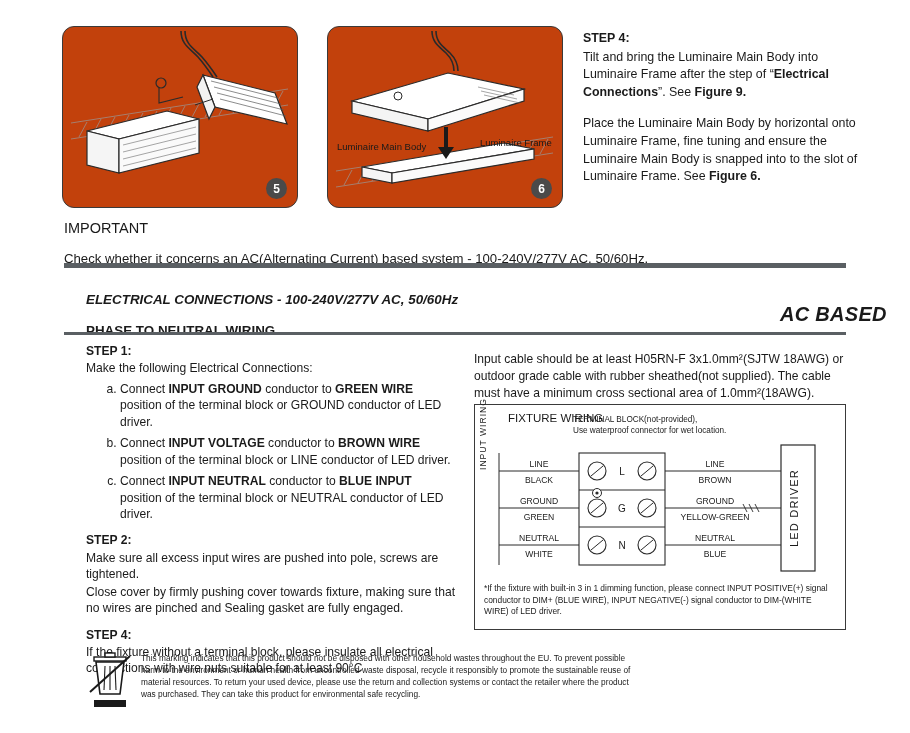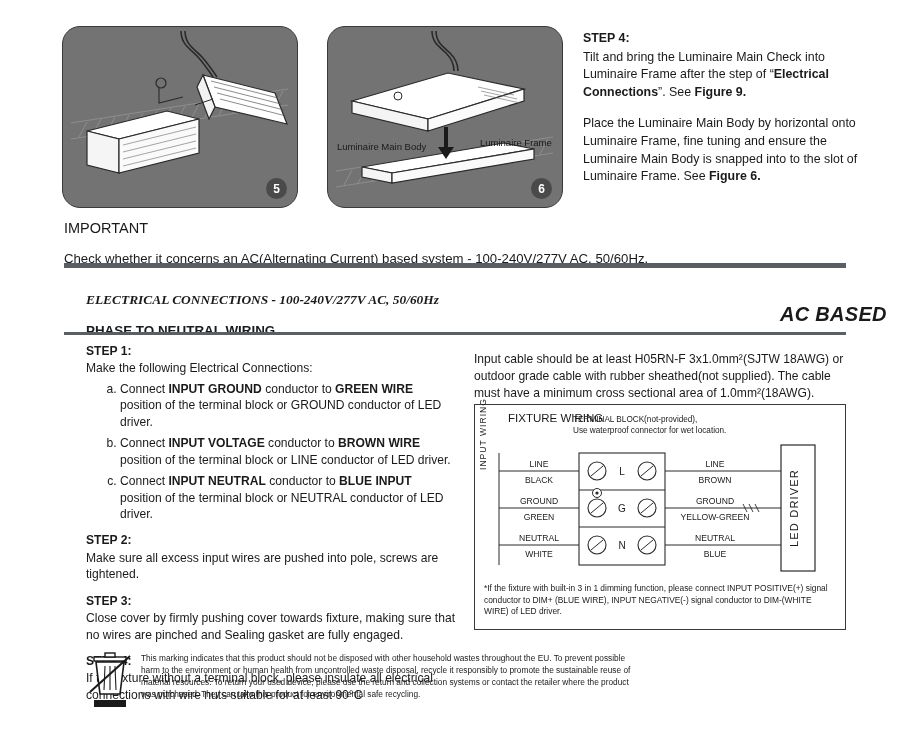--- a/index.html
+++ b/index.html
@@ -18,22 +18,22 @@
   .page {
     position: relative;
     width: 910px;
     height: 733px;
   }
 
   
   .fig-box {
     position: absolute;
     border: 1.5px solid #3a3a3a;
-    border-radius: 18px;
-    background: #737373;
+    border-radius: 12px;
+    background: #c2410c;
     box-sizing: border-box;
   }
   #fig5 { left: 62px; top: 26px; width: 236px; height: 182px; }
   #fig6 { left: 327px; top: 26px; width: 236px; height: 182px; }
 
   .fig-badge {
     position: absolute;
     right: 10px;
     bottom: 8px;
     width: 21px;
@@ -92,21 +92,20 @@
   }
 
   
   .ec-title {
     position: absolute;
     left: 86px;
     top: 292px;
     font-size: 13.4px;
     font-style: italic;
     font-weight: bold;
-    font-family: Liberation Serif, serif;
   }
   .ec-sub {
     position: absolute;
     left: 86px;
     top: 312px;
     font-size: 13.4px;
     font-weight: bold;
     margin-top: 11px;
   }
   .ac-based {
@@ -334,21 +333,21 @@
         <polygon points="110,120 126,120 118,132"></polygon>
       </g>
     </svg>
     <div class="fig-label" style="left:9px; top:114px;">Luminaire Main Body</div>
     <div class="fig-label" style="left:152px; top:110px;">Luminaire Frame</div>
     <div class="fig-badge">6</div>
   </div>
 
   <div class="steps-right">
     <div class="h">STEP 4:</div>
-    <div class="p"><span>Tilt and bring the Luminaire Main Check into Luminaire Frame after the step of “</span><span class="b">Electrical Connections</span><span>”. See </span><span class="b">Figure 9.</span></div>
+    <div class="p"><span>Tilt and bring the Luminaire Main Body into Luminaire Frame after the step of “</span><span class="b">Electrical Connections</span><span>”. See </span><span class="b">Figure 9.</span></div>
 
     <div class="p"><span>Place the Luminaire Main Body by horizontal onto Luminaire Frame, fine tuning and ensure the Luminaire Main Body is snapped into to the slot of Luminaire Frame. See </span><span class="b">Figure 6.</span></div>
   </div>
 
   <div class="important-title">IMPORTANT</div>
   <div class="important-text">Check whether it concerns an AC(Alternating Current) based system - 100-240V/277V AC, 50/60Hz.</div>
   <div class="hr-thick"></div>
 
   <div class="ec-title">ELECTRICAL CONNECTIONS - 100-240V/277V AC, 50/60Hz</div>
   <div class="ec-sub">PHASE TO NEUTRAL WIRING</div>
@@ -360,21 +359,20 @@
     <div class="step-p">Make the following Electrical Connections:</div>
     <ol class="abc">
       <li><span>Connect </span><span class="b">INPUT GROUND</span><span> conductor to </span><span class="b">GREEN WIRE</span><span> position of the terminal block or GROUND conductor of LED driver.</span></li>
       <li><span>Connect </span><span class="b">INPUT VOLTAGE</span><span> conductor to </span><span class="b">BROWN WIRE</span><span> position of the terminal block or LINE conductor of LED driver.</span></li>
       <li><span>Connect </span><span class="b">INPUT NEUTRAL</span><span> conductor to </span><span class="b">BLUE INPUT</span><span> position of the terminal block or NEUTRAL conductor of LED driver.</span></li>
     </ol>
 
     <div class="step-h">STEP 2:</div>
     <div class="step-p">Make sure all excess input wires are pushed into pole, screws are tightened.</div>
 
-    <div class="step-h">STEP 3:</div>
     <div class="step-p">Close cover by firmly pushing cover towards fixture, making sure that no wires are pinched and Sealing gasket are fully engaged.</div>
 
     <div class="step-h">STEP 4:</div>
     <div class="step-p">If the fixture without a terminal block, please insulate all electrical connections with wire nuts suitable for at least 90°C</div>
   </div>
 
   <div class="right-col">Input cable should be at least H05RN-F 3x1.0mm²(SJTW 18AWG) or outdoor grade cable with rubber sheathed(not supplied). The cable must have a minimum cross sectional area of 1.0mm²(18AWG).</div>
 
   <div class="wiring-box">
     <svg width="370" height="224" viewBox="0 0 370 224">

